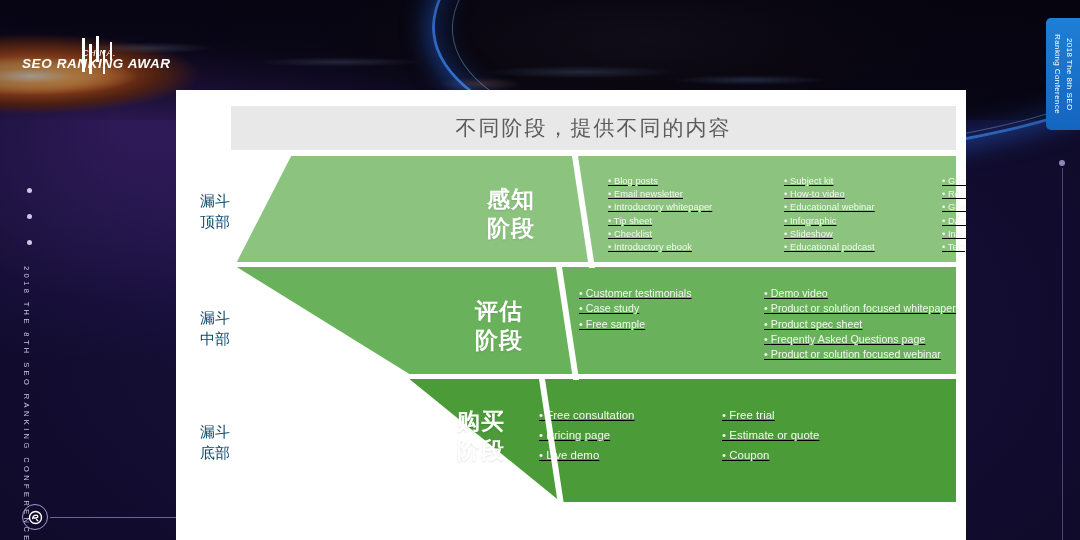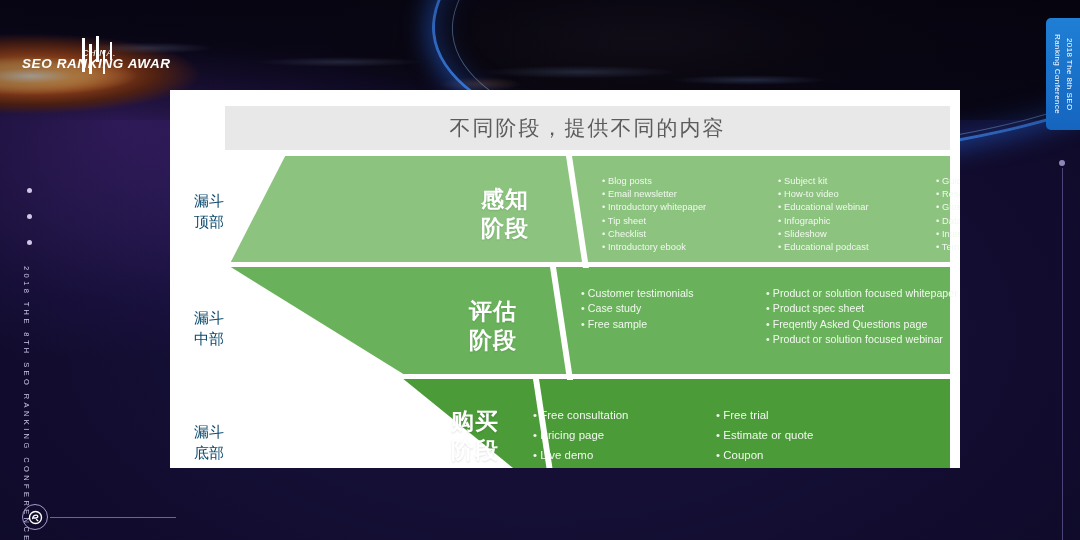--- a/index.html
+++ b/index.html
@@ -100,21 +100,21 @@
   .right-tab span {
     writing-mode:vertical-rl;
     font-size:8px; line-height:12px; letter-spacing:.4px;
     color:#ffffff; text-align:center; white-space:pre-line;
   }
   .right-dot { position:absolute; right:15px; top:160px; width:6px; height:6px; border-radius:50%; background:#8f86b8; }
   .right-vline { position:absolute; right:17.5px; top:168px; width:1px; height:372px; background:#4c4478; }
 
   
   .card {
-    position:absolute; left:170px; top:90px; width:790px; height:378px;
+    position:absolute; left:176px; top:90px; width:790px; height:450px;
     background:#ffffff; overflow:hidden;
   }
 
   
   .title-bar {
     position:absolute; left:55px; top:16px; width:725px; height:44px;
     background:#e8e8e8;
     display:flex; align-items:center; justify-content:center;
   }
   .title-bar span {
@@ -162,36 +162,36 @@
     font-size:23px; line-height:29px; color:#ffffff; font-weight:bold;
     letter-spacing:1px; text-align:center;
     font-family:"DejaVu Sans","Liberation Sans",sans-serif;
     text-shadow:0 1px 2px rgba(0,0,0,.12);
   }
   .stage-name.s1 { left:295px; top:29px; width:80px; }
   .stage-name.s2 { left:283px; top:141px; width:80px; }
   .stage-name.s3 { left:265px; top:251px; width:80px; }
 
   
-  .cols { position:absolute; display:flex; }
+  .cols { position:absolute; display:flex;text-decoration:underline; }
   .col { }
   .col li {
     list-style:none;
     font-size:9.3px; line-height:13.2px; color:#f2f8ef;
     white-space:nowrap; letter-spacing:.05px;
     font-family:"Liberation Sans",sans-serif;
   }
   .col li::before { content:"• "; }
 
   .cols1 { left:432px; top:19px; gap:28px; }
   .cols1 .col:nth-child(1){ width:148px; }
   .cols1 .col:nth-child(2){ width:130px; }
 
   .cols2 { left:403px; top:130px; gap:30px; }
-  .cols2 li { font-size:10.6px; line-height:15.3px;margin-left:8px; }
+  .cols2 li { font-size:10.6px; line-height:15.3px; }
   .cols2 .col:nth-child(1){ width:155px; }
 
   .cols3 { left:363px; top:250px; gap:48px; }
   .cols3 li { font-size:11.4px; line-height:19.8px; }
   .cols3 .col:nth-child(1){ width:135px; }
 </style>
 </head>
 <body>
 
 <div id="stage">
@@ -293,20 +293,21 @@
 阶段</div>
       <div class="side-label l2" style="white-space: pre-line;">漏斗
 中部</div>
       <div class="cols cols2">
         <ul class="col">
           <li>Customer testimonials</li>
           <li>Case study</li>
           <li>Free sample</li>
         </ul>
         <ul class="col">
+          <li>Demo video</li>
           <li>Product or solution focused whitepaper</li>
           <li>Product spec sheet</li>
           <li>Freqently Asked Questions page</li>
           <li>Product or solution focused webinar</li>
         </ul>
       </div>
 
       <div class="row row3">
         <div class="row-bg shape3"></div>
       </div>

